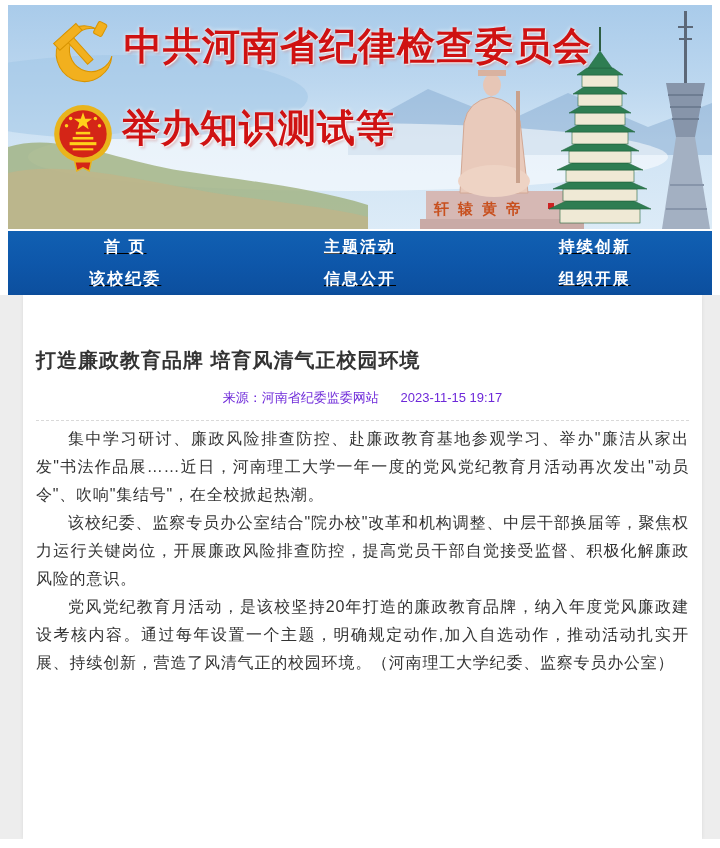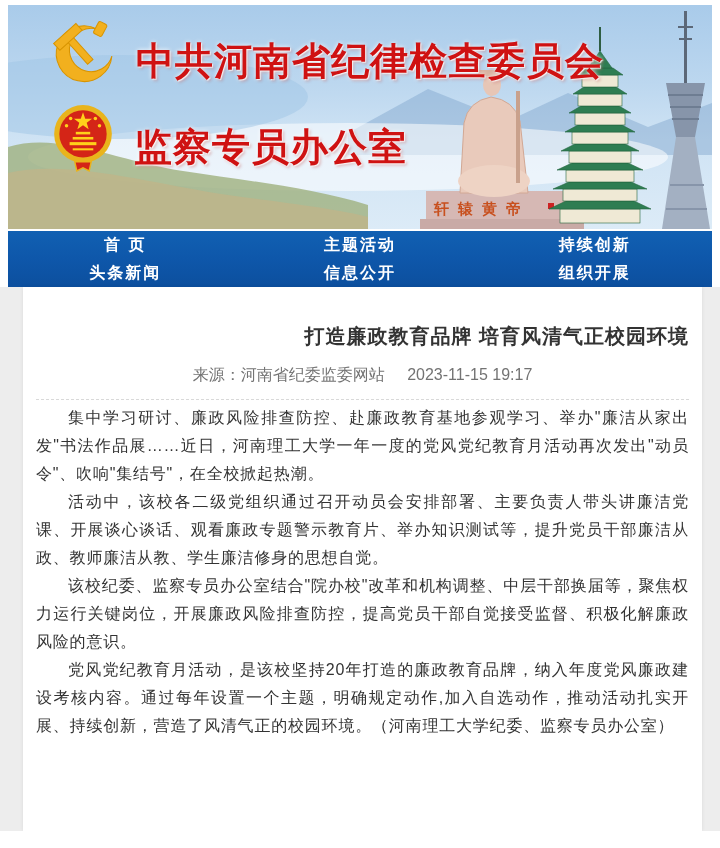--- a/index.html
+++ b/index.html
@@ -5,42 +5,43 @@
   * { margin:0; padding:0; box-sizing:border-box; }
   html,body { width:720px; background:#fff; font-family:"Liberation Sans","DejaVu Sans",sans-serif; }
   .outer { padding:5px 8px 0 8px; }
 
   
   .banner {
     position:relative; height:224px; overflow:hidden;
     background:linear-gradient(180deg,#a9cbea 0%,#bcd7ef 35%,#cfe3f4 60%,#dcebf7 100%);
   }
   .banner svg.art { position:absolute; left:0; top:0; }
-  .org-row { position:absolute; display:flex; align-items:flex-end; gap:20px; }
+  .org-row { position:absolute; display:flex; align-items:flex-start; gap:8px; }
   .org-row.r1 { left:42px; top:16px; }
   .org-row.r2 { left:44px; top:98px; }
   .org-title {
     font-size:38px; font-weight:900; color:#cf1212; letter-spacing:1px; white-space:nowrap;
     text-shadow:0 0 4px rgba(255,255,255,.95), 1px 1px 1px rgba(255,255,255,.8), 2px 2px 3px rgba(170,30,30,.35);
   }
 
   
   .nav {
-    margin-top:2px; height:56px; display:grid;
+    margin-top:2px; height:64px; display:grid;
     grid-template-columns:1fr 1fr 1fr; grid-template-rows:1fr 1fr;
     align-items:center; justify-items:center;
     background:linear-gradient(180deg,#1160b2 0%,#0e57aa 50%,#0c4f9e 100%);
+    text-decoration:underline;
   }
   .nav a { color:#fff; font-size:16px; font-weight:bold; text-decoration:none; letter-spacing:2px; cursor:pointer; }
 
   
   .main-bg { background:#ededed; padding:0 18px 0 23px; }
   .content-box { background:#fff; min-height:544px; padding:26px 13px 20px 13px; box-shadow:0 0 4px rgba(0,0,0,.08); }
-  .article-title { text-align:right; font-size:20px; font-weight:bold; color:#333; letter-spacing:1px; margin-top:10px; }
-  .article-meta { text-align:center; font-size:16px; color:#737373; margin-top:15px; }
+  .article-title { text-align:left; font-size:20px; font-weight:bold; color:#333; letter-spacing:1px; margin-top:26px; }
+  .article-meta { text-align:center; font-size:13px; color:#6d28d9; margin-top:15px; }
   .article-meta .date { margin-left:18px; }
   .sep { border-bottom:1px dashed #d9d9d9; margin:13px 0 4px 0; }
   .article-body p {
     font-size:16px; color:#333; line-height:28px; letter-spacing:0.8px;
     text-indent:2em; text-align:justify; margin:0;
   }
 </style>
 </head>
 <body>
 
@@ -127,42 +128,41 @@
         <circle cx="18" cy="15" r="1.7" fill="#ffd11a"></circle>
         <circle cx="42" cy="15" r="1.7" fill="#ffd11a"></circle>
         <circle cx="14" cy="22" r="1.7" fill="#ffd11a"></circle>
         <circle cx="46" cy="22" r="1.7" fill="#ffd11a"></circle>
         <rect x="23" y="28" width="14" height="2.5" fill="#ffd11a"></rect>
         <rect x="20" y="33" width="20" height="2.5" fill="#ffd11a"></rect>
         <rect x="17" y="38" width="26" height="3" fill="#ffd11a"></rect>
         <rect x="20" y="44" width="20" height="2" fill="#ffd11a"></rect>
         <path d="M22 57 L38 57 L36 66 L30 63 L24 66 Z" fill="#d42517" stroke="#e9b41c" stroke-width="1.4"></path>
       </svg>
-      <div class="org-title">监察专员办公室</div>
+      <div class="org-title">举办知识测试等</div>
     </div>
   </header>
 
   <nav class="nav">
     <a>首 页</a>
     <a>主题活动</a>
     <a>持续创新</a>
-    <a>头条新闻</a>
+    <a>该校纪委</a>
     <a>信息公开</a>
     <a>组织开展</a>
   </nav>
 </div>
 
 <div class="main-bg">
   <main class="content-box">
     <h1 class="article-title">打造廉政教育品牌 培育风清气正校园环境</h1>
     <div class="article-meta">
       <span>来源：河南省纪委监委网站</span>
       <span class="date">2023-11-15 19:17</span>
     </div>
     <div class="sep"></div>
     <div class="article-body">
       <p>集中学习研讨、廉政风险排查防控、赴廉政教育基地参观学习、举办"廉洁从家出发"书法作品展……近日，河南理工大学一年一度的党风党纪教育月活动再次发出"动员令"、吹响"集结号"，在全校掀起热潮。</p>
-      <p>活动中，该校各二级党组织通过召开动员会安排部署、主要负责人带头讲廉洁党课、开展谈心谈话、观看廉政专题警示教育片、举办知识测试等，提升党员干部廉洁从政、教师廉洁从教、学生廉洁修身的思想自觉。</p>
       <p>该校纪委、监察专员办公室结合"院办校"改革和机构调整、中层干部换届等，聚焦权力运行关键岗位，开展廉政风险排查防控，提高党员干部自觉接受监督、积极化解廉政风险的意识。</p>
       <p>党风党纪教育月活动，是该校坚持20年打造的廉政教育品牌，纳入年度党风廉政建设考核内容。通过每年设置一个主题，明确规定动作,加入自选动作，推动活动扎实开展、持续创新，营造了风清气正的校园环境。（河南理工大学纪委、监察专员办公室）</p>
     </div>
   </main>
 </div>
 
 </body></html>

